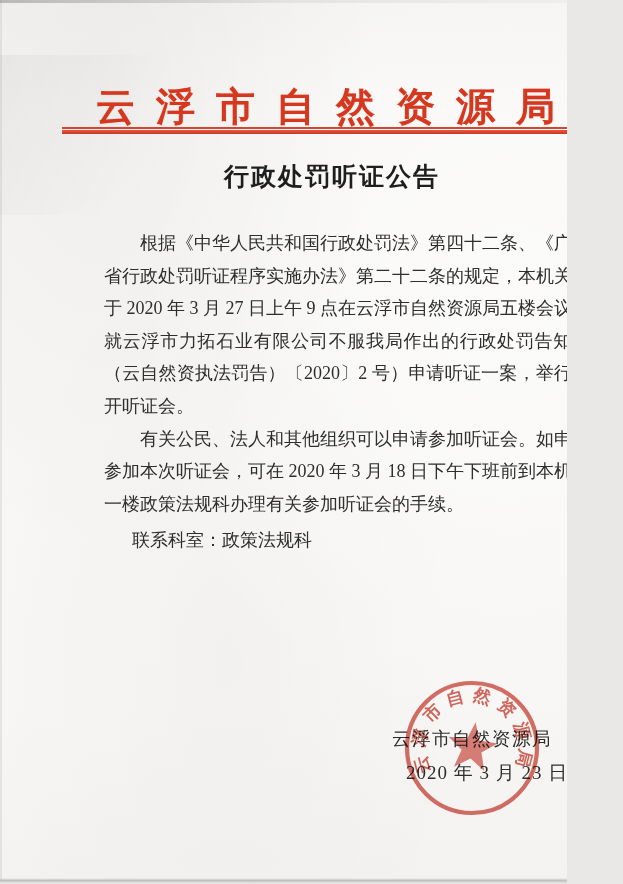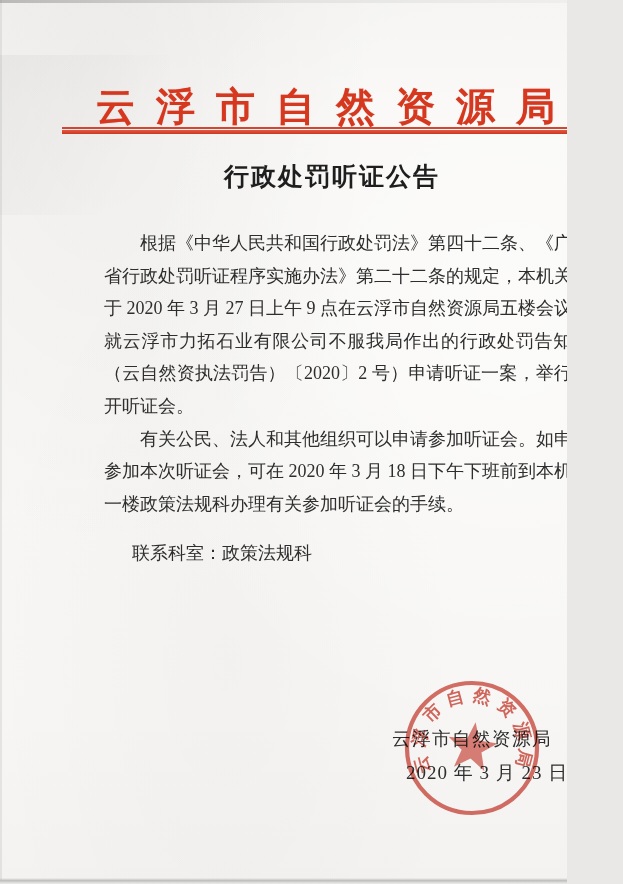--- a/index.html
+++ b/index.html
@@ -44,21 +44,21 @@
   }
 
   .body-text{
     position:absolute;left:104px;top:227px;width:486px;
     color:#2e2e2e;font-size:18px;line-height:32.6px;
     text-align:justify;
   }
   .body-text p{margin:0;text-indent:2em;}
   .body-text p.spaced{margin-top:3px;}
   .contact-line{position:relative;margin-top:3px;height:33px;}
-  .contact-dept{position:absolute;left:28px;top:14px;white-space:nowrap;}
+  .contact-dept{position:absolute;left:28px;top:2px;white-space:nowrap;font-family:Liberation Mono, monospace;}
   .contact-phone{position:absolute;left:244px;top:0;white-space:nowrap;}
 
   .sig-agency{
     position:absolute;left:392px;top:726px;color:#2e2e2e;
     font-size:18.5px;letter-spacing:1.5px;white-space:nowrap;
   }
   .sig-date{
     position:absolute;left:406px;top:760px;color:#2e2e2e;
     font-size:19px;letter-spacing:1px;white-space:nowrap;
   }

